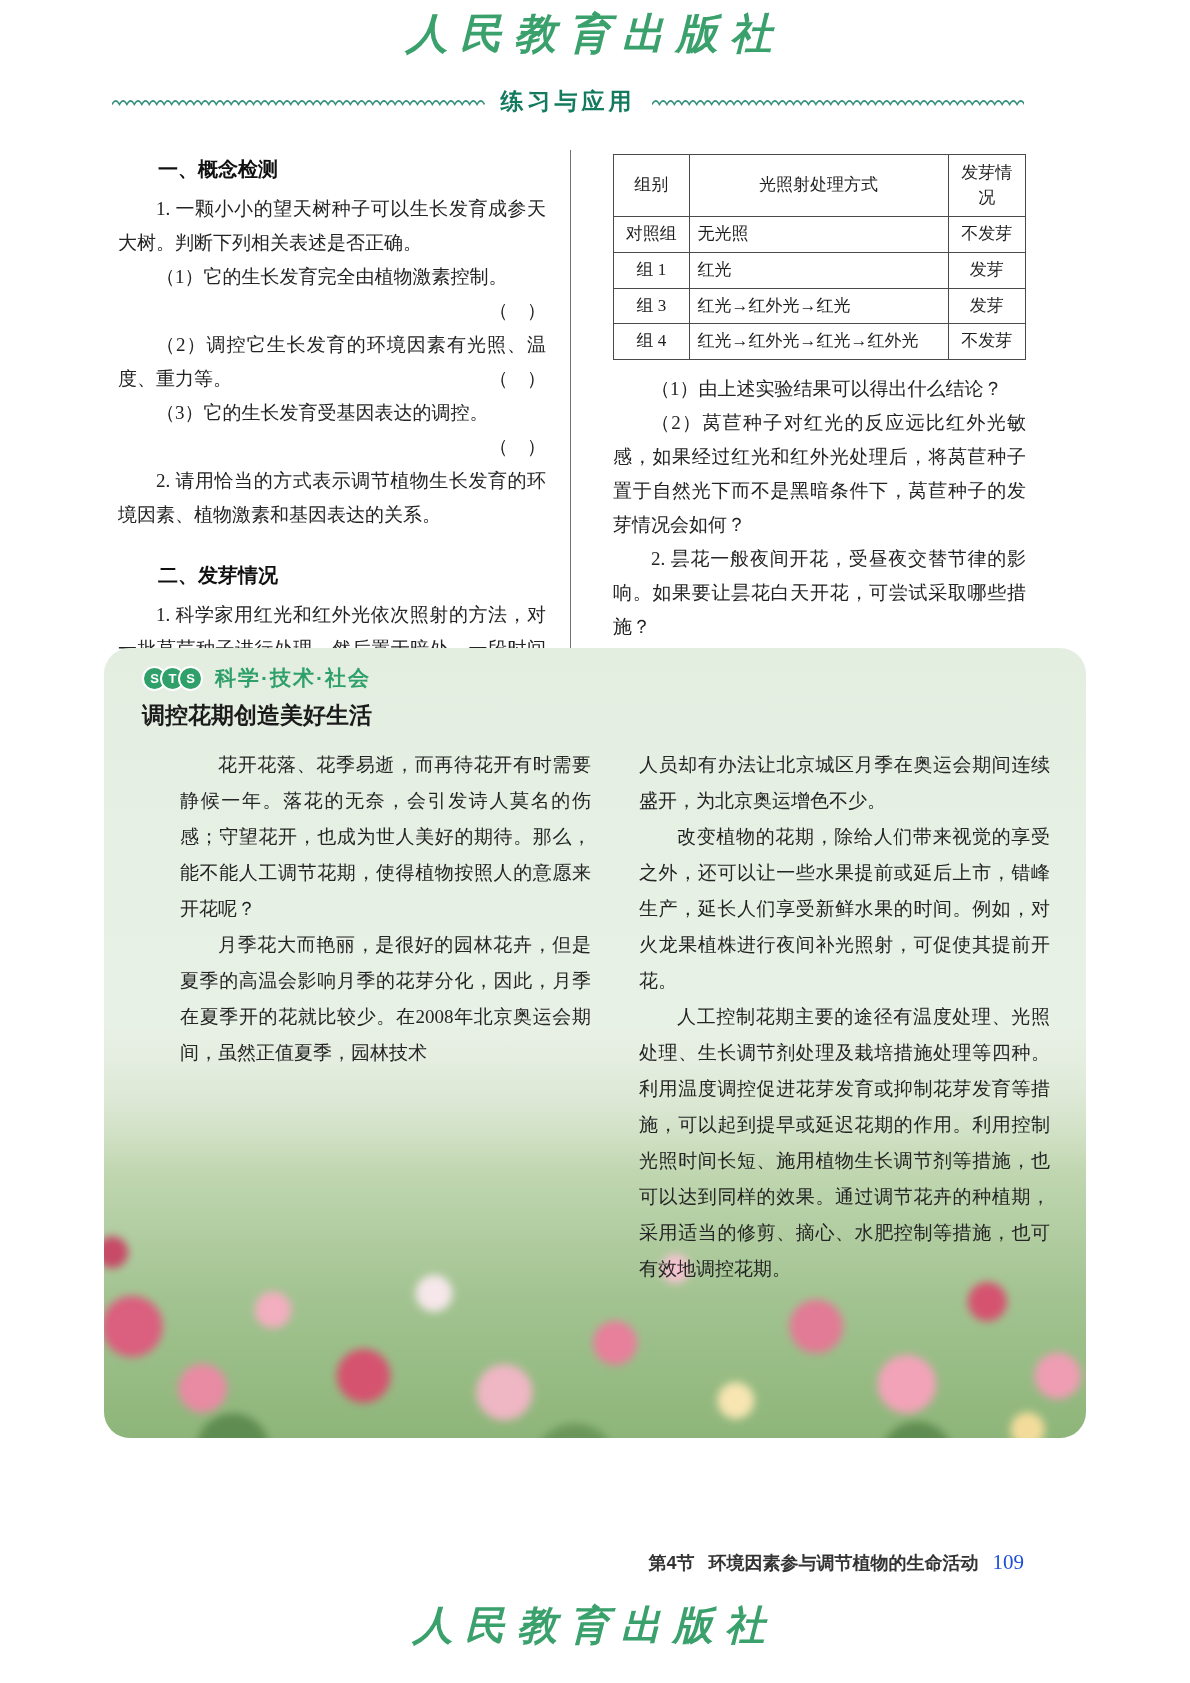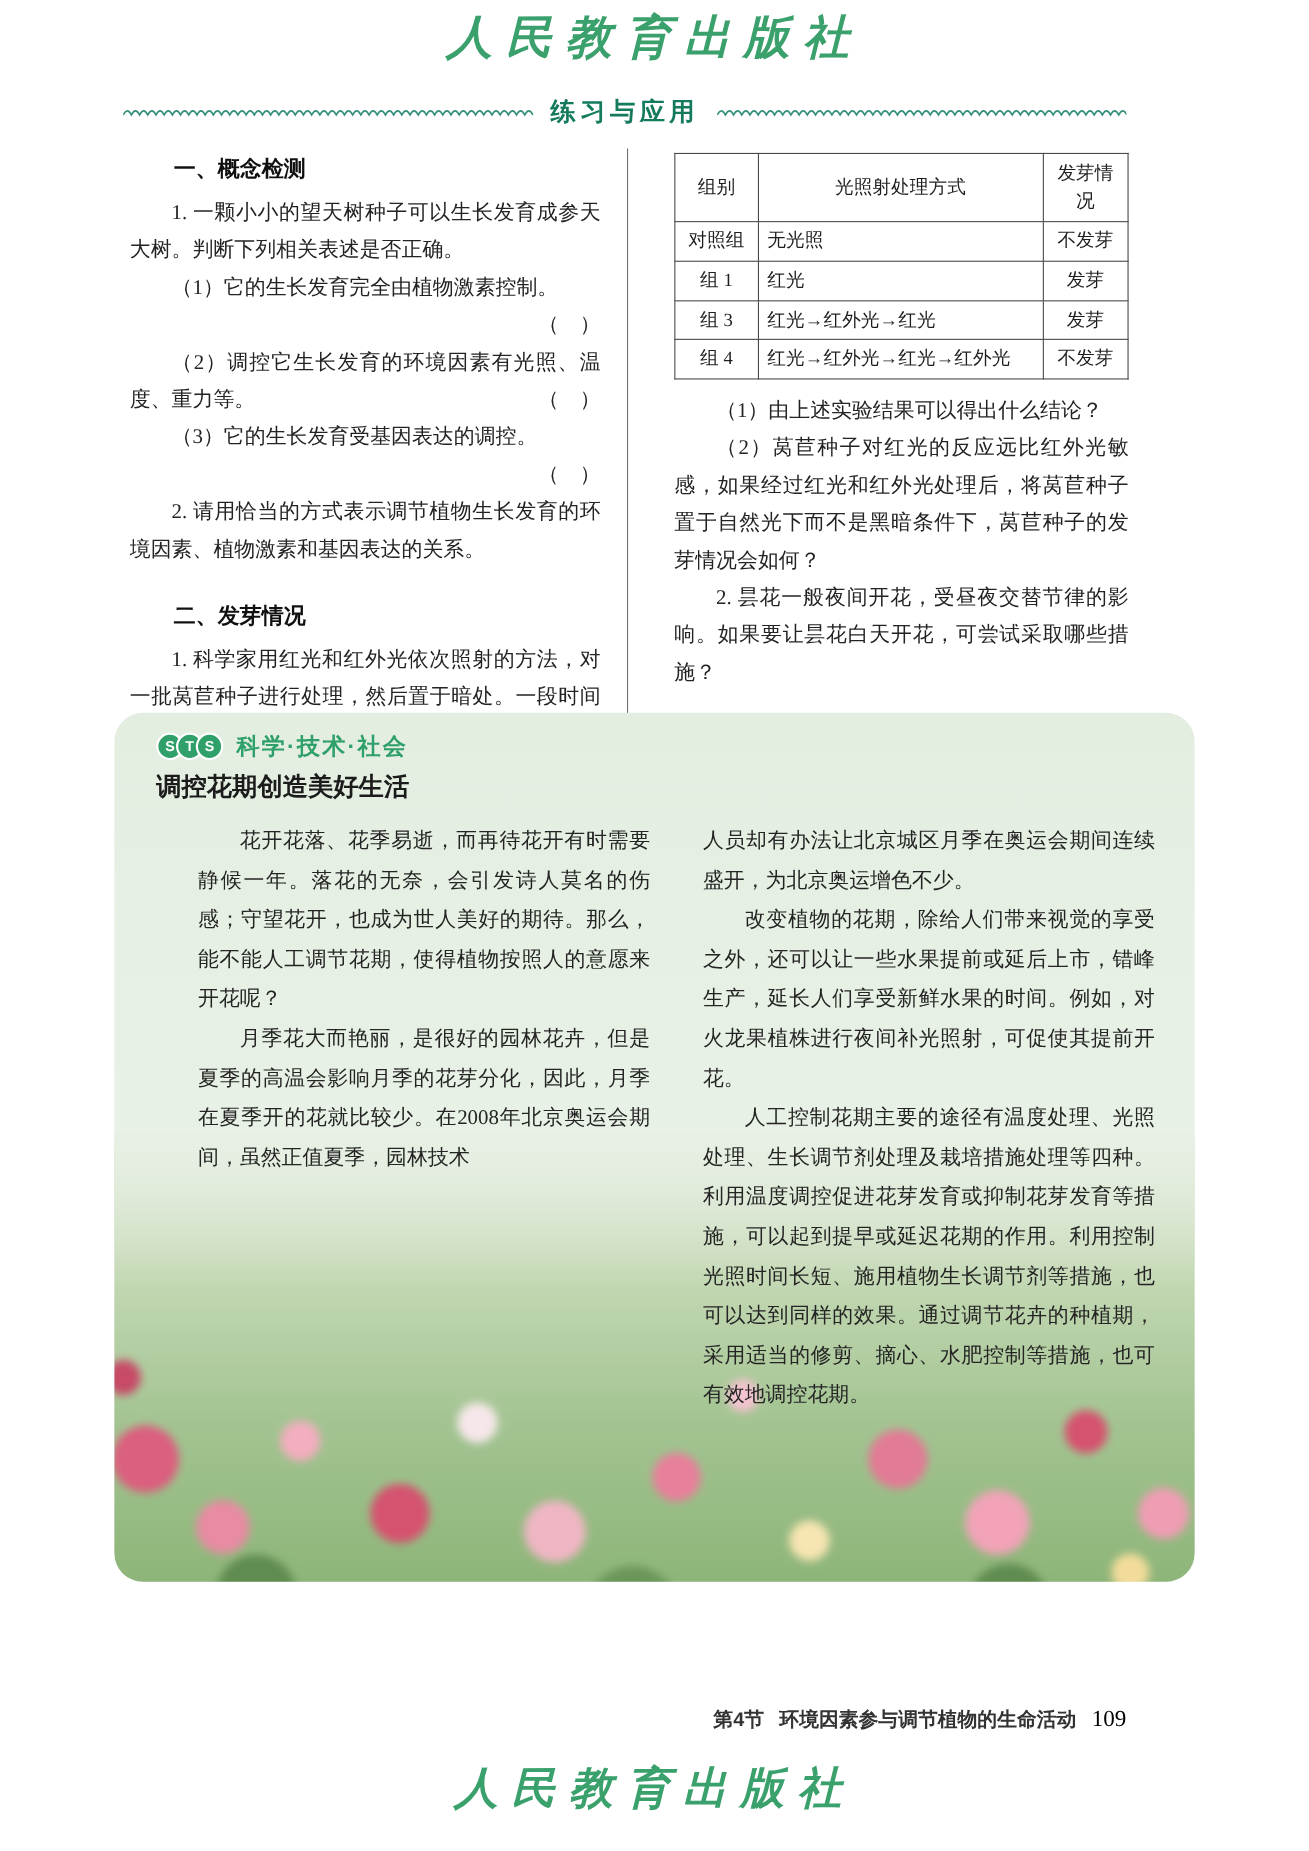--- a/index.html
+++ b/index.html
@@ -23,21 +23,21 @@
   .banner { position:absolute; top:86px; left:112px; width:912px; display:flex; align-items:center; gap:16px; }
   .banner-title {
     font-family:"Liberation Sans","DejaVu Sans",sans-serif; font-weight:bold;
     font-size:23px; color:#147a5e; letter-spacing:4px; white-space:nowrap;
   }
   .wave { flex:1; height:12px; }
   .wave path { stroke:#35917c; stroke-width:1.5; fill:none; }
 
   
   .exercise-area {
-    position:absolute; top:135px; left:118px; width:908px; display:flex;
+    position:absolute; top:150px; left:118px; width:908px; display:flex;
     font-size:19px; line-height:34px; text-align:justify; color:#232323;
   }
   .ex-left  { width:452px; padding-right:24px; }
   .ex-right { width:456px; padding-left:42px; border-left:1px solid #737373; }
   .ex-heading {
     font-family:"Liberation Sans","DejaVu Sans",sans-serif; font-weight:bold;
     font-size:20px; color:#101010; text-indent:2em; margin:2px 0 6px; line-height:34px;
   }
   .ex-heading.second { margin-top:26px; }
   .indent { text-indent:2em; }
@@ -106,21 +106,21 @@
     font-weight:bold; font-size:23px; color:#1b1b1b; margin:8px 0 16px;
   }
   .sts-cols { display:flex; gap:48px; font-size:19px; line-height:36px; text-align:justify; color:#242424;margin-left:38px; }
   .sts-col { flex:1; }
 
   
   .page-footer {
     position:absolute; top:1550px; right:166px; display:flex; align-items:baseline; gap:14px;
     font-family:"Liberation Sans","DejaVu Sans",sans-serif; font-weight:bold; font-size:18px; color:#333;
   }
-  .page-num { font-family:"Liberation Serif","DejaVu Serif",serif; font-weight:normal; font-size:21px; color:#000000; }
+  .page-num { font-family:"Liberation Serif","DejaVu Serif",serif; font-weight:normal; font-size:21px; color:#1d4ed8; }
 </style>
 </head>
 <body>
 
 <div class="page">
 
   <div class="brand brand-top">人民教育出版社</div>
 
   <div class="banner">
     <svg class="wave" viewBox="0 0 400 10" preserveAspectRatio="none">

